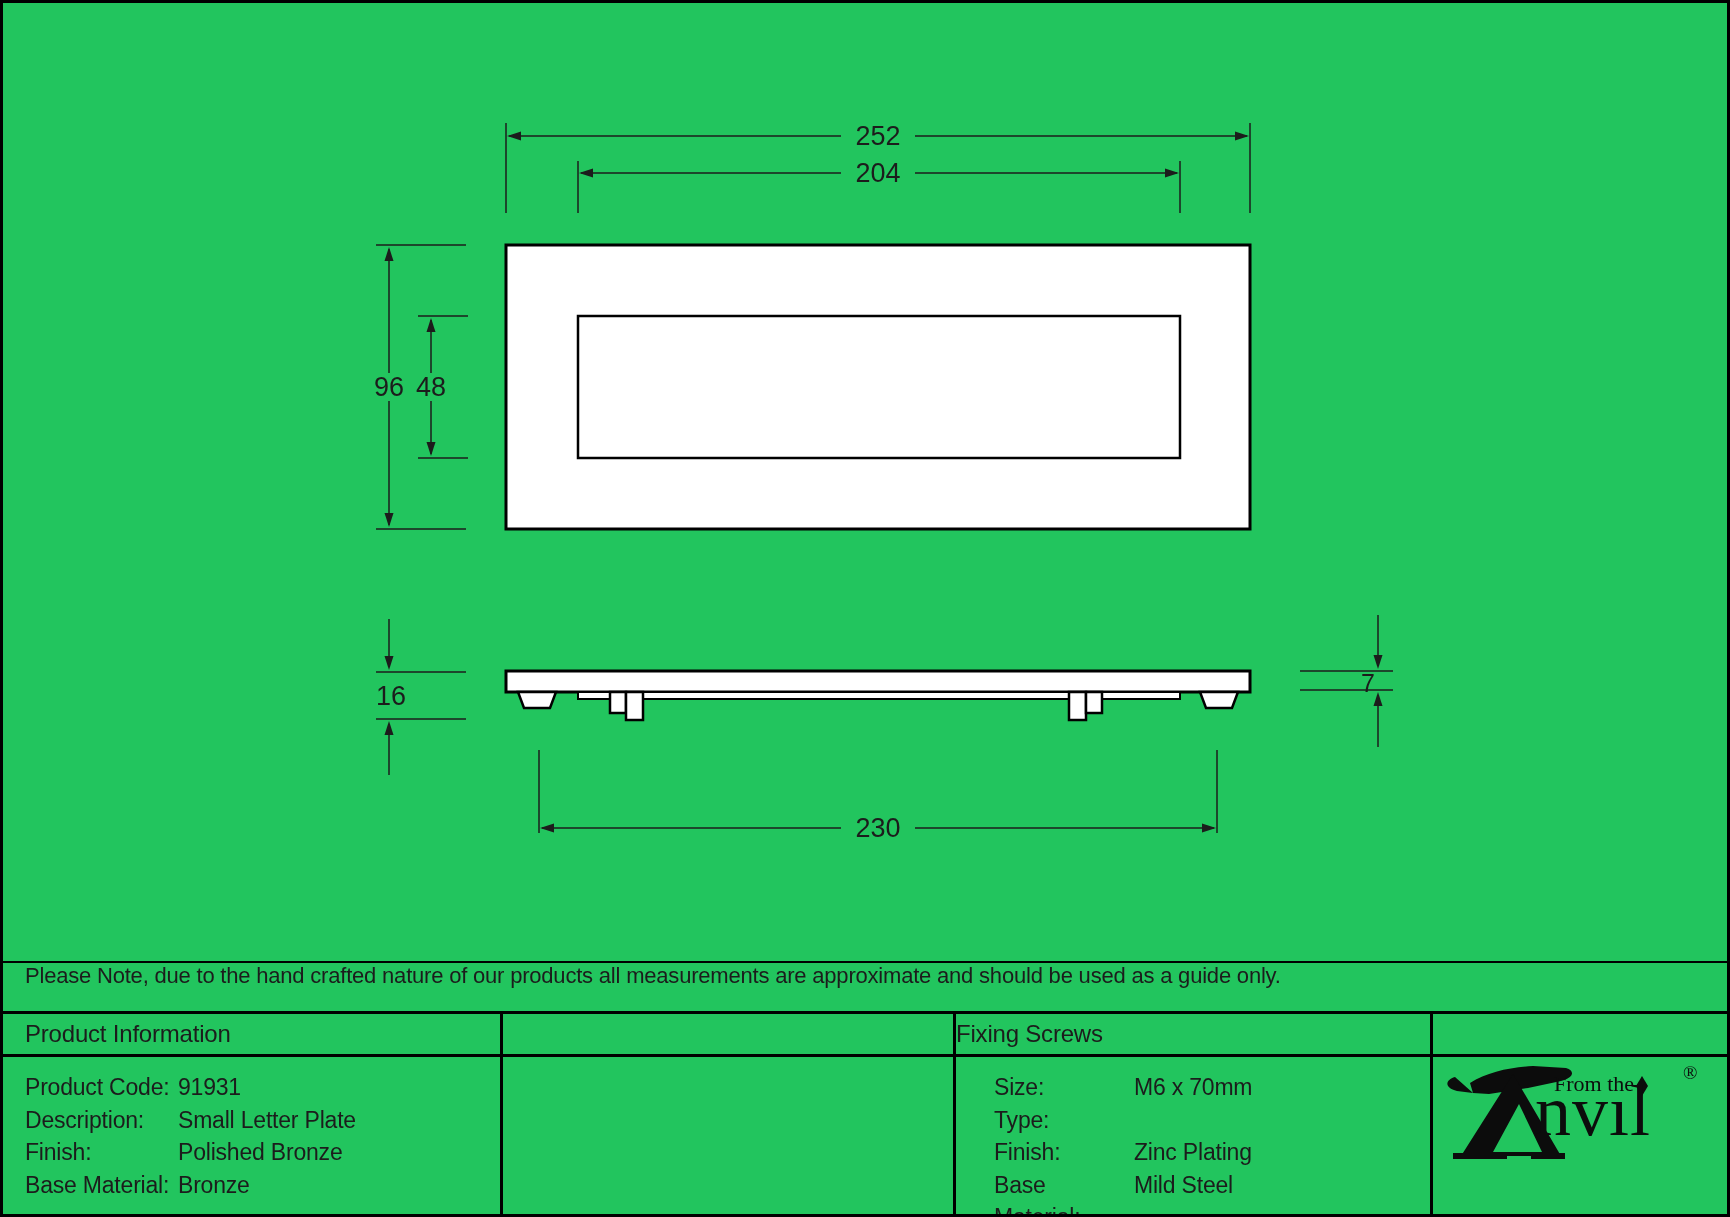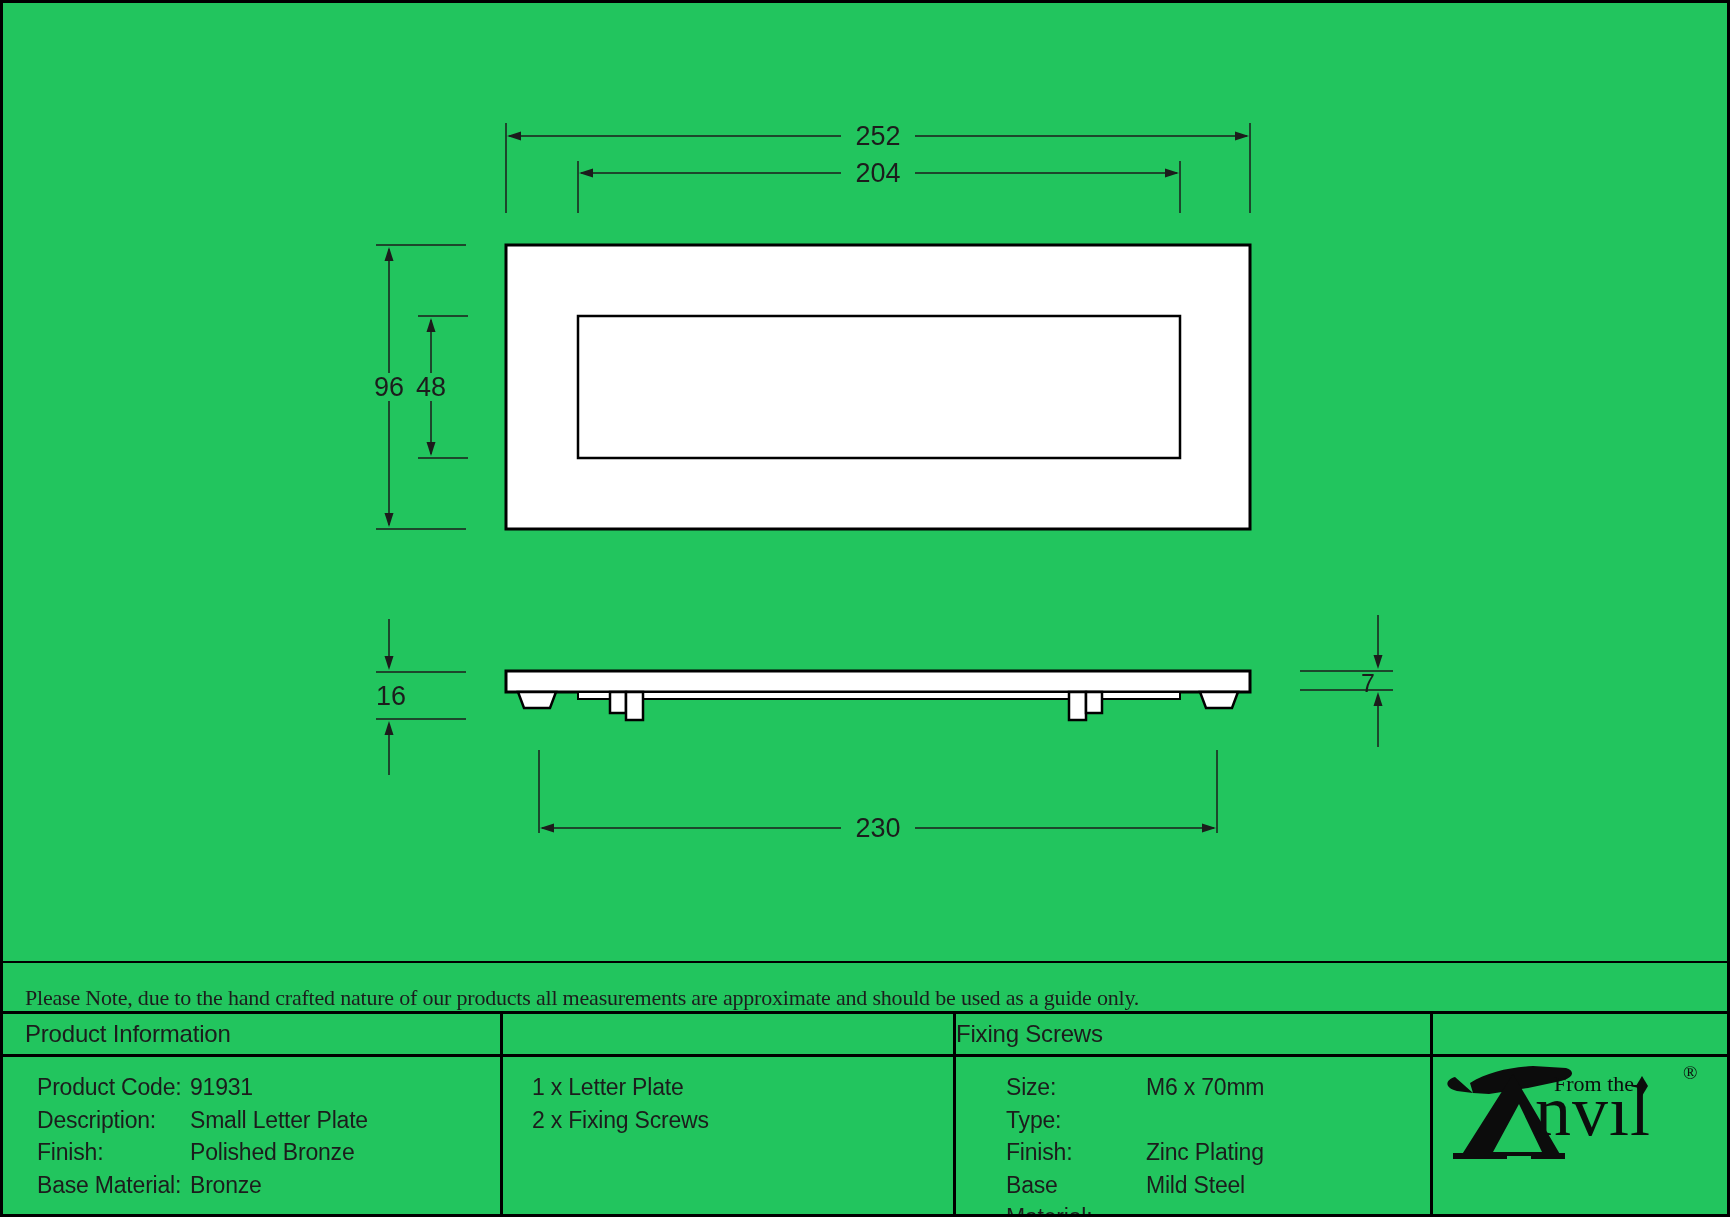--- a/index.html
+++ b/index.html
@@ -8,37 +8,37 @@
     box-sizing:border-box;border:3px solid #000;overflow:hidden;
     font-family:"Liberation Sans",sans-serif;color:#1c1c1c;
   }
   svg{display:block;}
   .dim-label{font-family:"Liberation Sans",sans-serif;font-size:27px;fill:#1c1c1c;}
   .dim-label-small{font-family:"Liberation Sans",sans-serif;font-size:25px;fill:#1c1c1c;}
 
   .note-bar{
     position:absolute;left:0;right:0;top:958px;height:50px;
     border-top:2px solid #000;box-sizing:border-box;
-    display:flex;align-items:flex-end;padding-left:22px;
-    font-size:22px;letter-spacing:-0.2px;font-family:Liberation Serif, serif;
+    display:flex;align-items:flex-start;padding-left:22px;
+    font-size:22px;letter-spacing:-0.2px;
   }
   .info-table{
     position:absolute;left:0;right:0;top:1008px;bottom:0;
     border-top:3px solid #000;box-sizing:border-box;
   }
   .header-rule{
     position:absolute;left:0;right:0;top:40px;height:3px;background:#000;
   }
   .v-divider{position:absolute;top:0;bottom:0;width:3px;background:#000;}
   .col{position:absolute;top:0;bottom:0;box-sizing:border-box;}
   .col-header{
     height:40px;display:flex;align-items:center;
     font-size:24px;letter-spacing:-0.2px;text-align:center;
   }
-  .col-body{position:absolute;left:0;right:0;top:43px;bottom:0;padding-top:14px;margin-left:12px;}
+  .col-body{position:absolute;left:0;right:0;top:43px;bottom:0;padding-top:14px;}
   .spec-row{display:flex;line-height:32.5px;font-size:23px;letter-spacing:-0.2px;}
   .spec-label{flex:0 0 auto;}
   .pack-line{line-height:32.5px;font-size:23px;letter-spacing:-0.2px;}
 
   .logo-cell{position:absolute;right:0;top:1011px;left:1430px;bottom:3px;}
   .logo-box{position:absolute;left:0;top:0;width:300px;height:206px;}
   .logo-from{
     position:absolute;left:121px;top:57px;width:110px;
     font-family:"Liberation Serif",serif;font-size:22px;color:#0c0c0c;white-space:nowrap;
   }
@@ -172,24 +172,20 @@
           <span>Polished Bronze</span>
         </div>
         <div class="spec-row">
           <span class="spec-label" style="width:153px;">Base Material:</span>
           <span>Bronze</span>
         </div>
       </div>
     </div>
 
     <div class="col" style="left:500px;width:450px;">
-      <div class="col-body" style="padding-left:17px;">
-        <div class="pack-line">1 x Letter Plate</div>
-        <div class="pack-line">2 x Fixing Screws</div>
-      </div>
     </div>
 
     <div class="col" style="left:953px;width:474px;">
       <div class="col-header" style="">Fixing Screws</div>
       <div class="col-body" style="padding-left:38px;">
         <div class="spec-row">
           <span class="spec-label" style="width:140px;">Size:</span>
           <span>M6 x 70mm</span>
         </div>
         <div class="spec-row">

